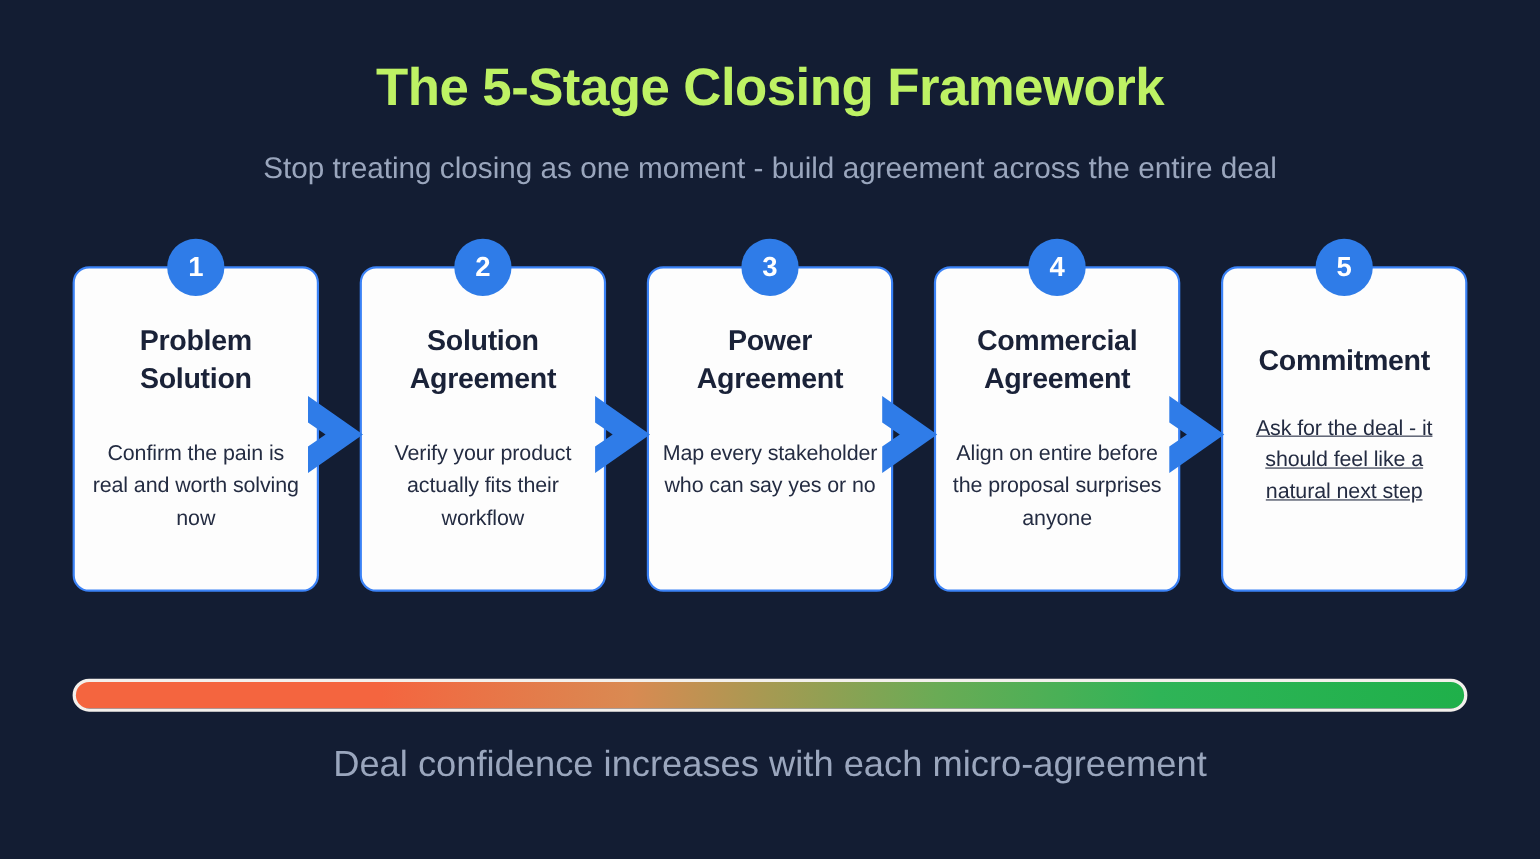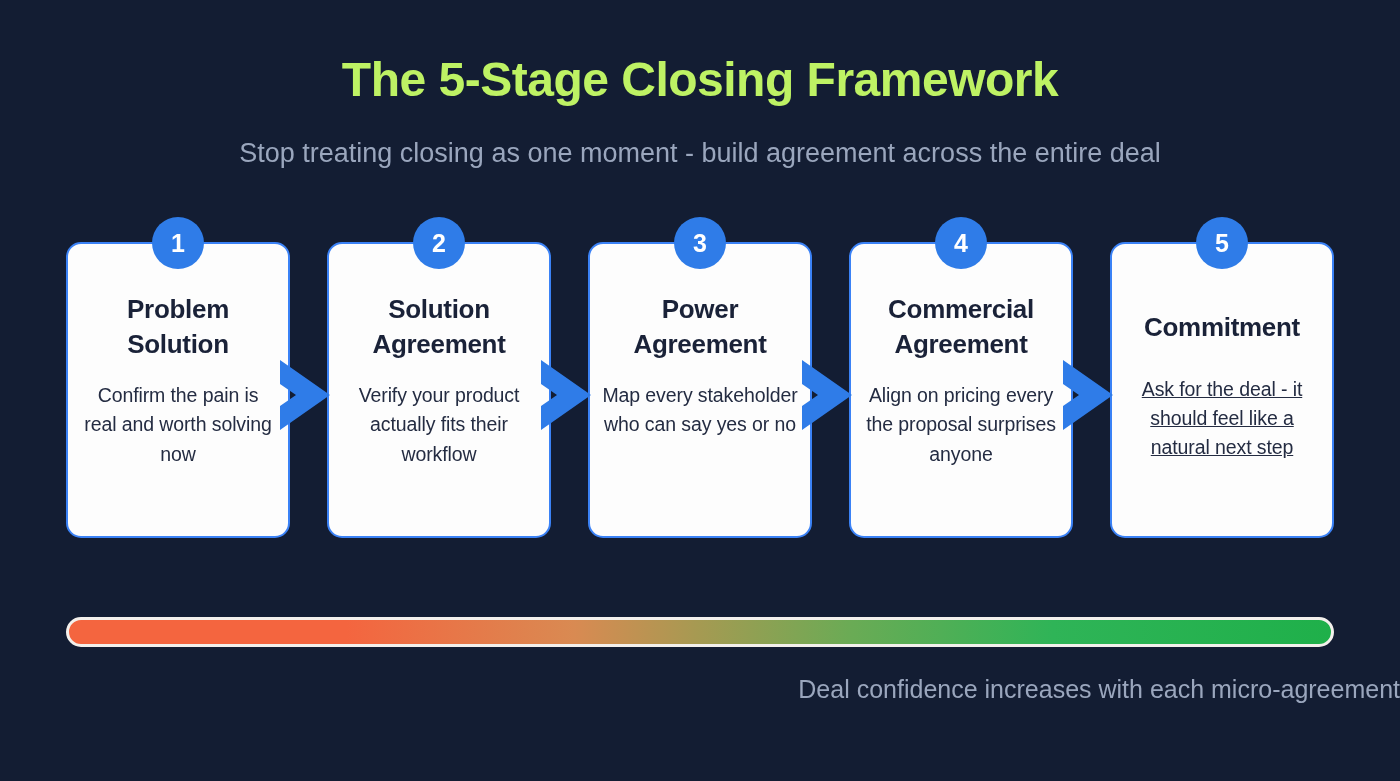--- a/index.html
+++ b/index.html
@@ -95,21 +95,21 @@
   .stage-title {
     font-size: 26px;
     font-weight: bold;
     color: #1a2238;
     text-align: center;
     line-height: 1.33;
     letter-spacing: -0.3px;
   }
 
   .stage-desc {
-    margin-top: 20px;
+    margin-top: 37px;
     font-size: 19.5px;
     font-weight: normal;
     color: #242c42;
     text-align: center;
     line-height: 1.5;
     letter-spacing: -0.1px;
   }
 
   
   .stage-card.short-title .stage-title { margin-top: 18px; text-align: center; }
@@ -144,22 +144,22 @@
         #6aab55 62%,
         #2fb457 78%,
         #1fb04a 100%);
   }
 
   .footer-note {
     position: absolute;
     top: 674px;
     left: 0;
     width: 1400px;
-    text-align: right;
-    font-size: 25px;
+    text-align: center;
+    font-size: 33px;
     color: #9aa6bd;
     line-height: 1.2;
   }
 </style>
 </head>
 <body>
 
 <div class="poster">
 
   <div class="header">
@@ -183,21 +183,21 @@
 
     <div class="stage-card">
       <div class="stage-badge">3</div>
       <div class="stage-title">Power Agreement</div>
       <div class="stage-desc">Map every stakeholder who can say yes or no</div>
     </div>
 
     <div class="stage-card">
       <div class="stage-badge">4</div>
       <div class="stage-title">Commercial Agreement</div>
-      <div class="stage-desc">Align on pricing every the proposal surprises anyone</div>
+      <div class="stage-desc">Align on entire before the proposal surprises anyone</div>
     </div>
 
     <div class="stage-card short-title">
       <div class="stage-badge">5</div>
       <div class="stage-title">Commitment</div>
       <div class="stage-desc">Ask for the deal - it should feel like a natural next step</div>
     </div>
 
   </div>
 

